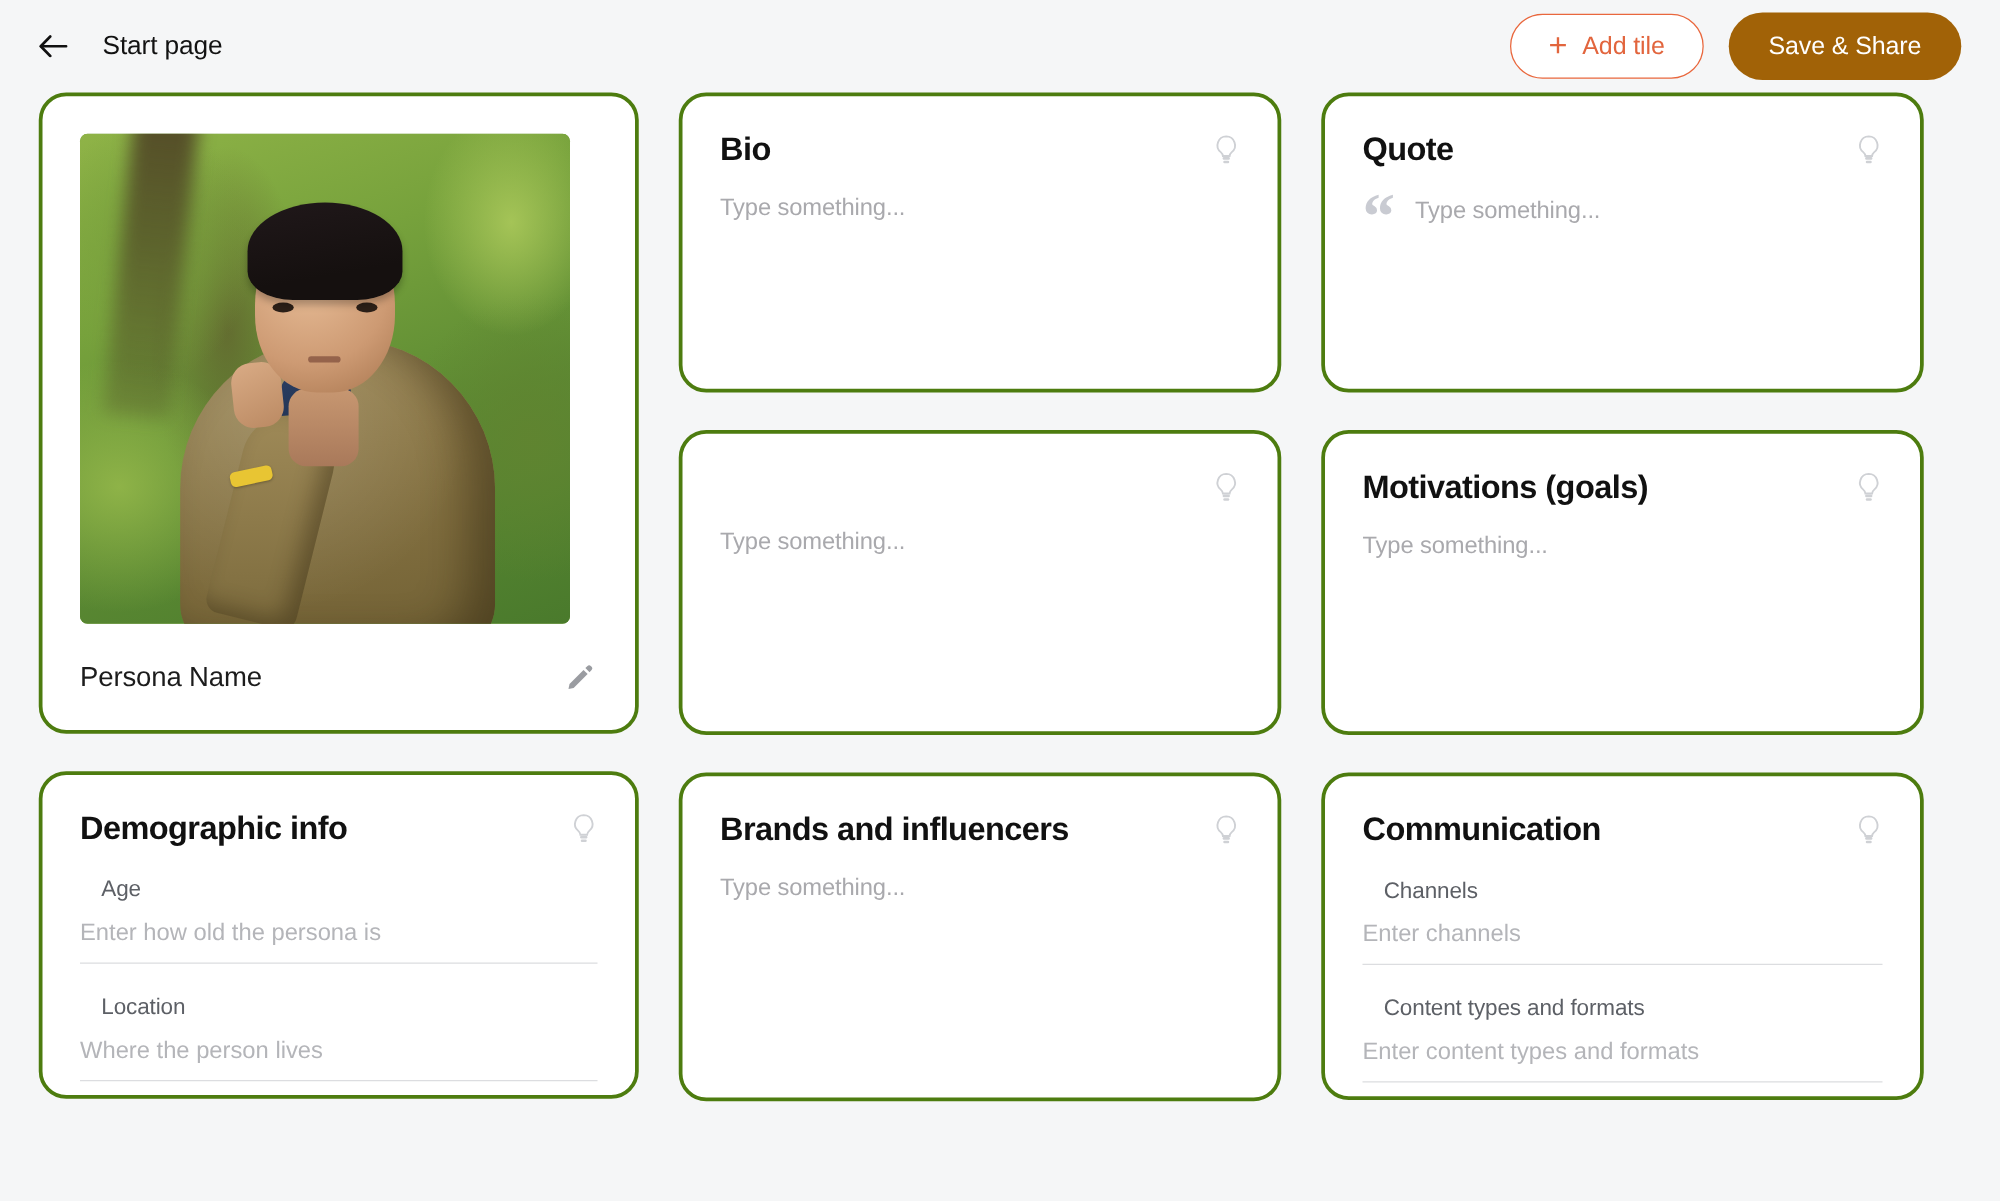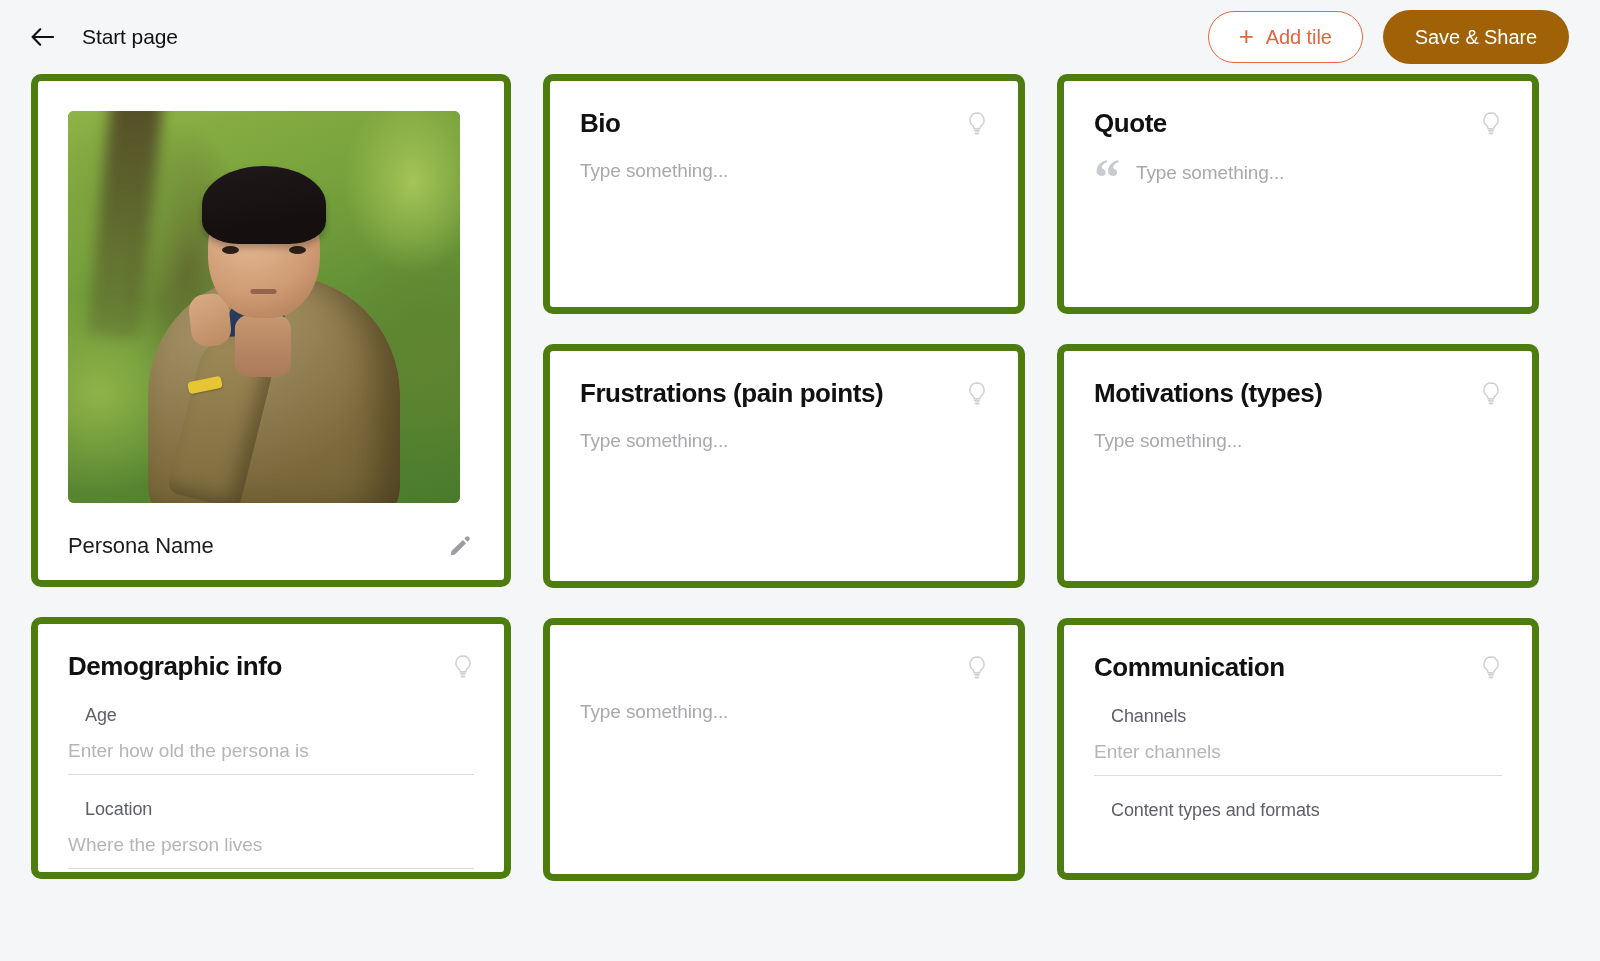--- a/index.html
+++ b/index.html
@@ -90,22 +90,22 @@
     display: grid;
     grid-template-columns: 480px 482px 482px;
     column-gap: 32px;
     align-items: start;
   }
 
   .col { display: flex; flex-direction: column; row-gap: 30px; }
 
   .card {
     background: #ffffff;
-    border: 7px solid #4d7c0f;
-    border-radius: 10px;
+    border: 3px solid #4d7c0f;
+    border-radius: 22px;
     position: relative;
   }
 
   
   .card-persona {
     height: 513px;
     padding: 30px 30px 0 30px;
   }
   .photo-frame {
     width: 392px;
@@ -451,32 +451,32 @@
           <path d="M11 2.1 A7.1 7.1 0 0 0 6.6 14.7 C7.7 15.6 8.2 16.6 8.3 17.8 L13.7 17.8 C13.8 16.6 14.3 15.6 15.4 14.7 A7.1 7.1 0 0 0 11 2.1 Z" fill="none" stroke="#cfd1d5" stroke-width="1.5"></path>
           <rect x="8.1" y="18.6" width="5.8" height="2.1" rx="1" fill="#cfd1d5"></rect>
           <rect x="8.6" y="21.5" width="4.8" height="2.0" rx="1" fill="#cfd1d5"></rect>
         </svg>
       </div>
       <div class="tile-placeholder">Type something...</div>
     </div>
 
     <div class="card tile tile-frust">
       <div class="tile-header">
-        <div class="tile-title">Frustrations (pain points)</div>
         <svg class="bulb-icon" viewBox="0 0 22 26">
           <path d="M11 2.1 A7.1 7.1 0 0 0 6.6 14.7 C7.7 15.6 8.2 16.6 8.3 17.8 L13.7 17.8 C13.8 16.6 14.3 15.6 15.4 14.7 A7.1 7.1 0 0 0 11 2.1 Z" fill="none" stroke="#cfd1d5" stroke-width="1.5"></path>
           <rect x="8.1" y="18.6" width="5.8" height="2.1" rx="1" fill="#cfd1d5"></rect>
           <rect x="8.6" y="21.5" width="4.8" height="2.0" rx="1" fill="#cfd1d5"></rect>
         </svg>
       </div>
       <div class="tile-placeholder">Type something...</div>
     </div>
 
     <div class="card tile tile-brands">
       <div class="tile-header">
+        <div class="tile-title">Brands and influencers</div>
         <svg class="bulb-icon" viewBox="0 0 22 26">
           <path d="M11 2.1 A7.1 7.1 0 0 0 6.6 14.7 C7.7 15.6 8.2 16.6 8.3 17.8 L13.7 17.8 C13.8 16.6 14.3 15.6 15.4 14.7 A7.1 7.1 0 0 0 11 2.1 Z" fill="none" stroke="#cfd1d5" stroke-width="1.5"></path>
           <rect x="8.1" y="18.6" width="5.8" height="2.1" rx="1" fill="#cfd1d5"></rect>
           <rect x="8.6" y="21.5" width="4.8" height="2.0" rx="1" fill="#cfd1d5"></rect>
         </svg>
       </div>
       <div class="tile-placeholder">Type something...</div>
     </div>
   </div>
 
@@ -492,21 +492,21 @@
         </svg>
       </div>
       <div class="quote-row">
         <span class="quote-mark">“</span>
         <span class="quote-placeholder">Type something...</span>
       </div>
     </div>
 
     <div class="card tile tile-motiv">
       <div class="tile-header">
-        <div class="tile-title">Motivations (types)</div>
+        <div class="tile-title">Motivations (goals)</div>
         <svg class="bulb-icon" viewBox="0 0 22 26">
           <path d="M11 2.1 A7.1 7.1 0 0 0 6.6 14.7 C7.7 15.6 8.2 16.6 8.3 17.8 L13.7 17.8 C13.8 16.6 14.3 15.6 15.4 14.7 A7.1 7.1 0 0 0 11 2.1 Z" fill="none" stroke="#cfd1d5" stroke-width="1.5"></path>
           <rect x="8.1" y="18.6" width="5.8" height="2.1" rx="1" fill="#cfd1d5"></rect>
           <rect x="8.6" y="21.5" width="4.8" height="2.0" rx="1" fill="#cfd1d5"></rect>
         </svg>
       </div>
       <div class="tile-placeholder">Type something...</div>
     </div>
 
     <div class="card tile tile-form">
@@ -519,16 +519,17 @@
         </svg>
       </div>
 
       <div class="field">
         <div class="field-label">Channels</div>
         <input class="field-input" type="text" placeholder="Enter channels" value="" style="">
       </div>
 
       <div class="field">
         <div class="field-label">Content types and formats</div>
+        <input class="field-input" type="text" placeholder="Enter content types and formats" value="" style="">
       </div>
     </div>
   </div>
 </div>
 
 </body></html>

